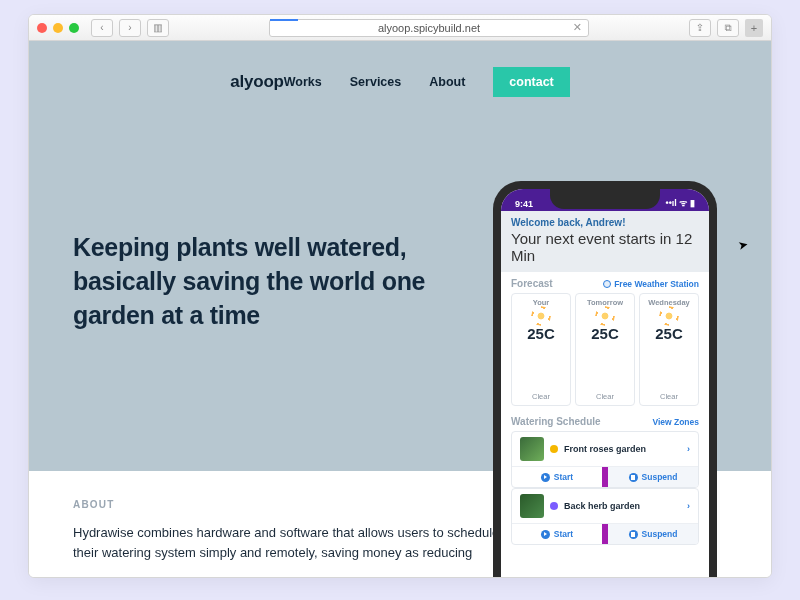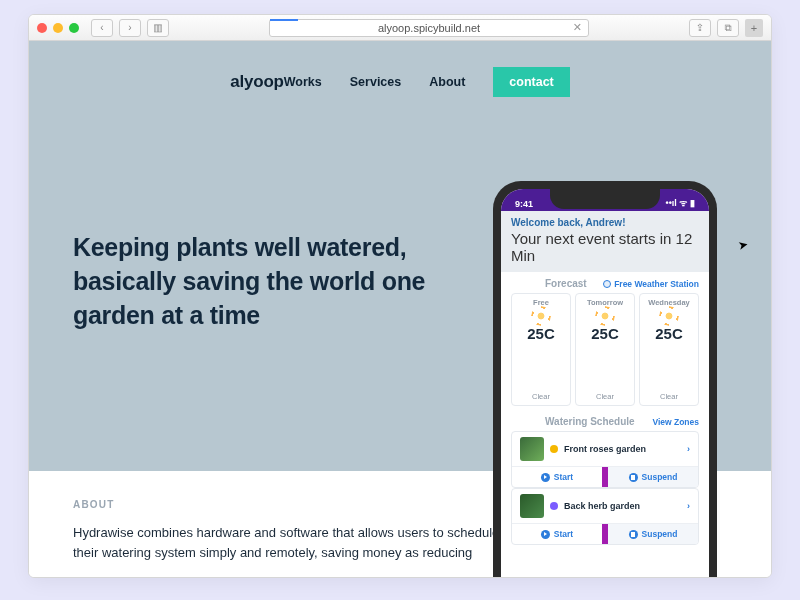--- a/index.html
+++ b/index.html
@@ -87,21 +87,21 @@
   .hamb { display:flex; flex-direction:column; gap:2px;}
   .hamb span{ width:12px;height:2px;background:#fff;}
   .ctrl-chip { width:12px;height:12px;background:#cfd8e0;border-radius:2px;}
   .chev { font-size:9px;}
   .appbar .sp { flex:1;}
   .avatar { width:14px;height:14px;border-radius:50%;background:#5d7a95; position:relative;}
   .welcome { background:#e9edf1; padding:6px 10px 8px; }
   .welcome .t { color:#2a6aa6; font-weight:800; font-size:10px; margin-bottom:2px;}
   .welcome .s { color:#333; font-size:15px;}
   .section { padding:6px 10px 4px; }
-  .sec-head { display:flex; justify-content:space-between; align-items:center; margin-bottom:4px;margin-left:34px;}
+  .sec-head { display:flex; justify-content:space-between; align-items:center; margin-bottom:4px;}
   .sec-head .ttl { color:#9aa6b2; font-weight:800; font-size:10px;}
   .pill { color:#2d7ddc; font-size:8.5px; font-weight:700; display:flex; align-items:center; gap:3px;}
   .pill .dot{ width:8px;height:8px;border-radius:50%;background:#2d7ddc22;border:1px solid #2d7ddc;}
   .forecast { display:flex; gap:4px; }
   .fc {
     flex:1; border:1px solid #e5e9ee; border-radius:4px; padding:4px 6px;
     display:flex; flex-direction:column; align-items:center; gap:2px;
   }
   .fc .day{ color:#8a94a0; font-size:7.5px; font-weight:700;}
   .sun { width:14px;height:14px;border-radius:50%;
@@ -191,21 +191,21 @@
           <div class="section">
             <div class="sec-head">
               <span class="ttl">Forecast</span>
               <span class="pill">
                   <span class="dot"></span>
                   <span>Free Weather Station</span>
                 </span>
             </div>
             <div class="forecast">
               <div class="fc">
-                <span class="day">Free</span>
+                <span class="day">Your</span>
                 <div class="sun"></div>
                 <span class="tmp">25C</span>
                 <span class="cond">Clear</span>
               </div>
               <div class="fc">
                 <span class="day">Tomorrow</span>
                 <div class="sun"></div>
                 <span class="tmp">25C</span>
                 <span class="cond">Clear</span>
               </div>

